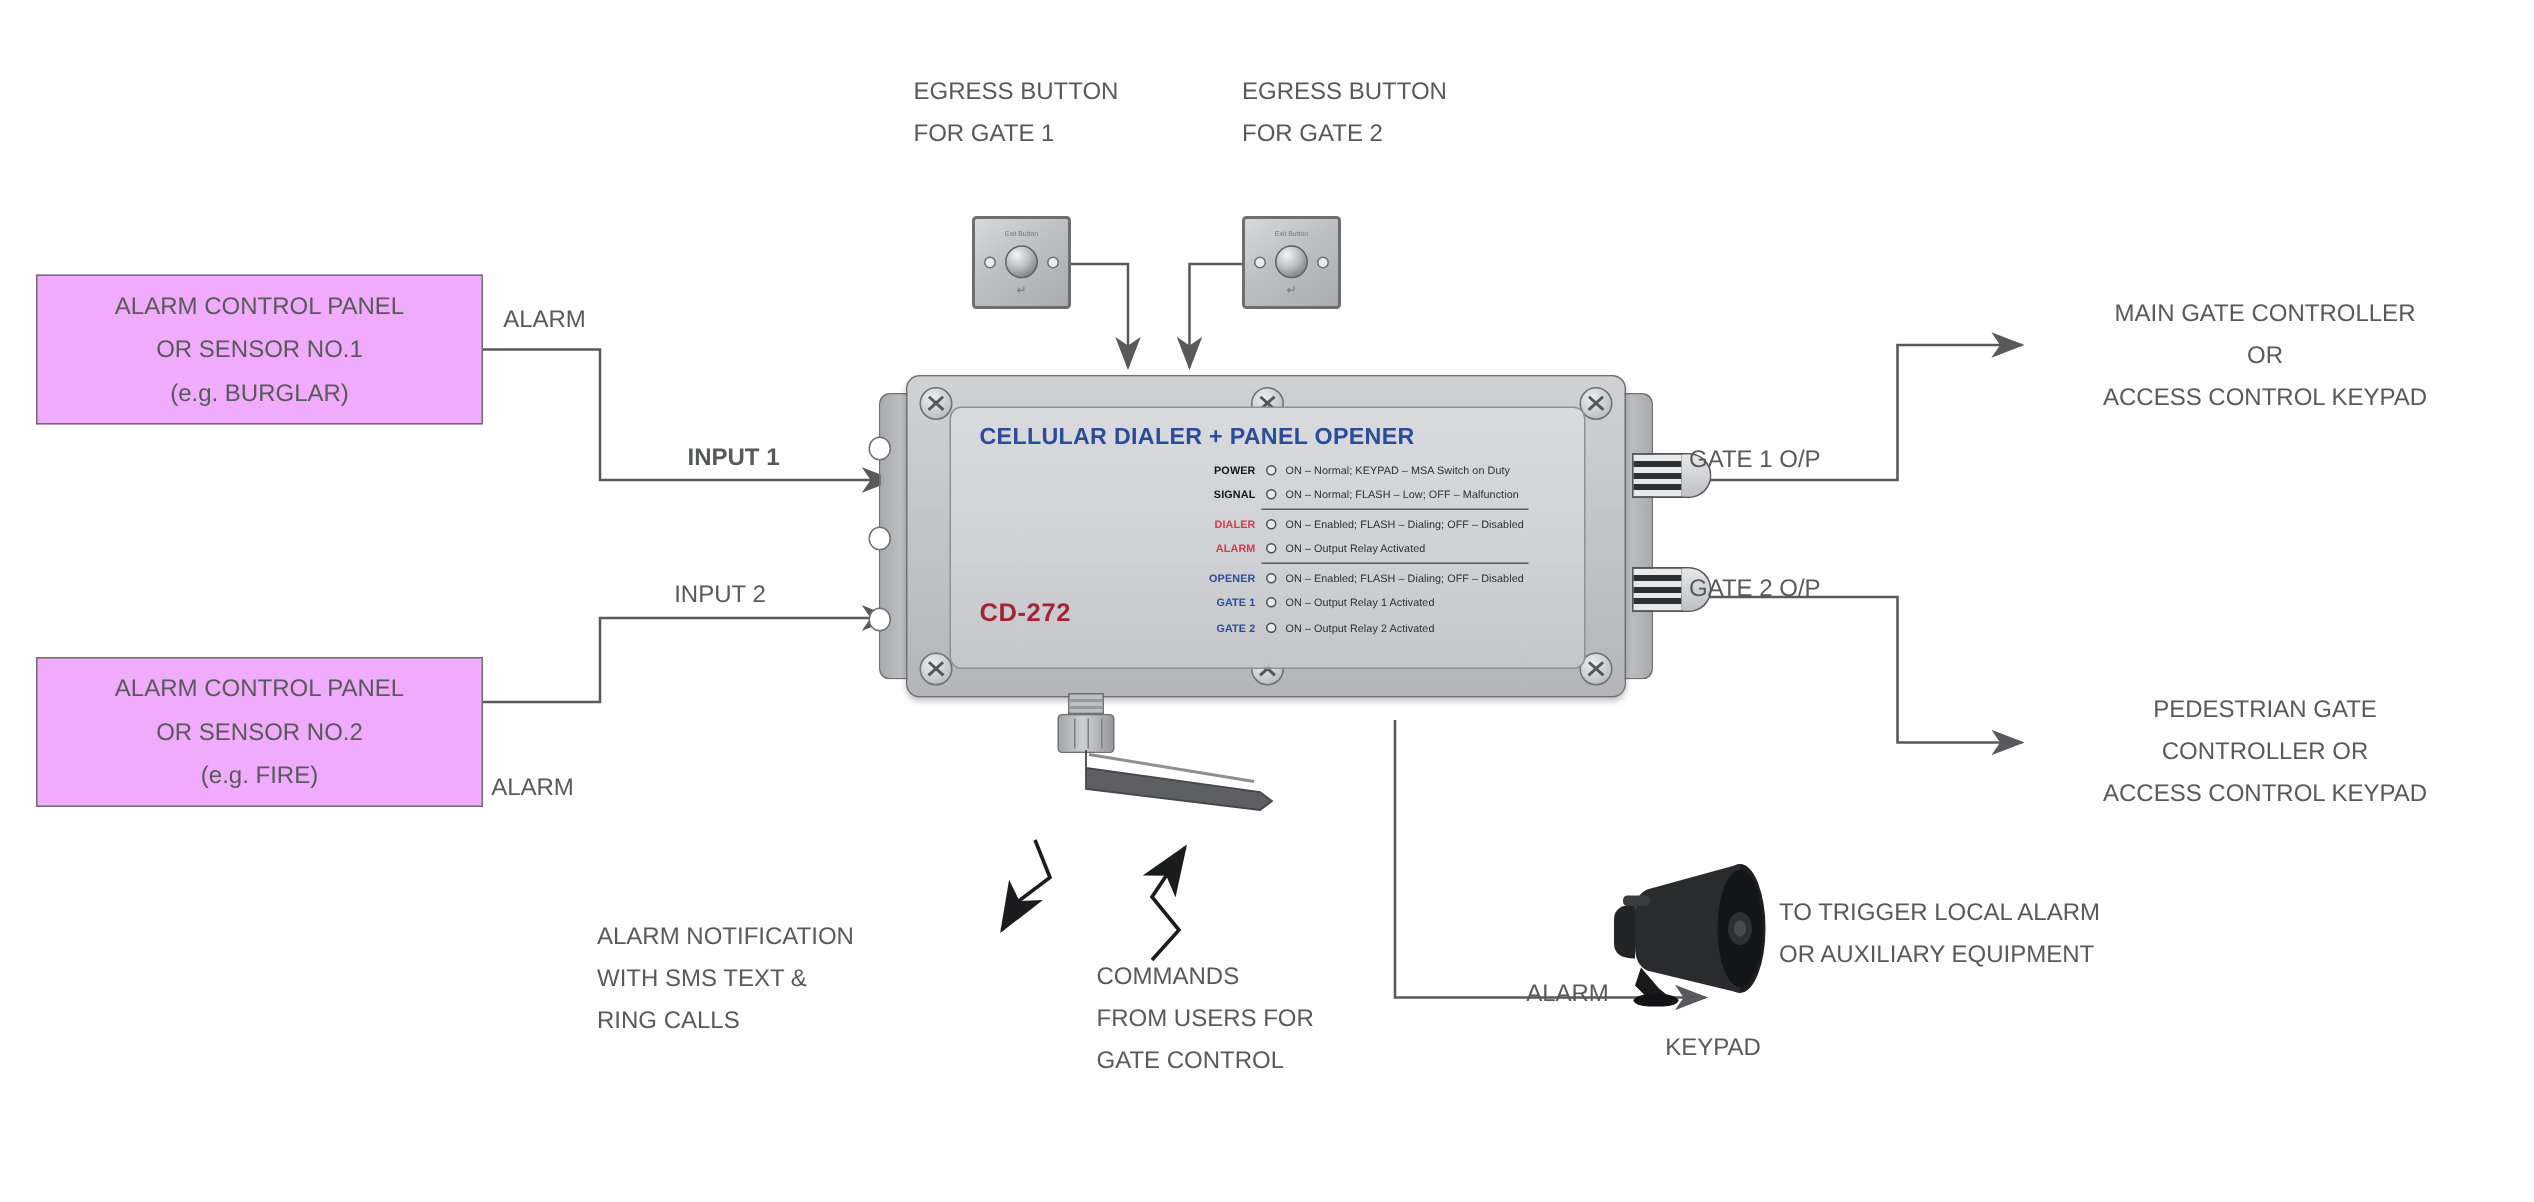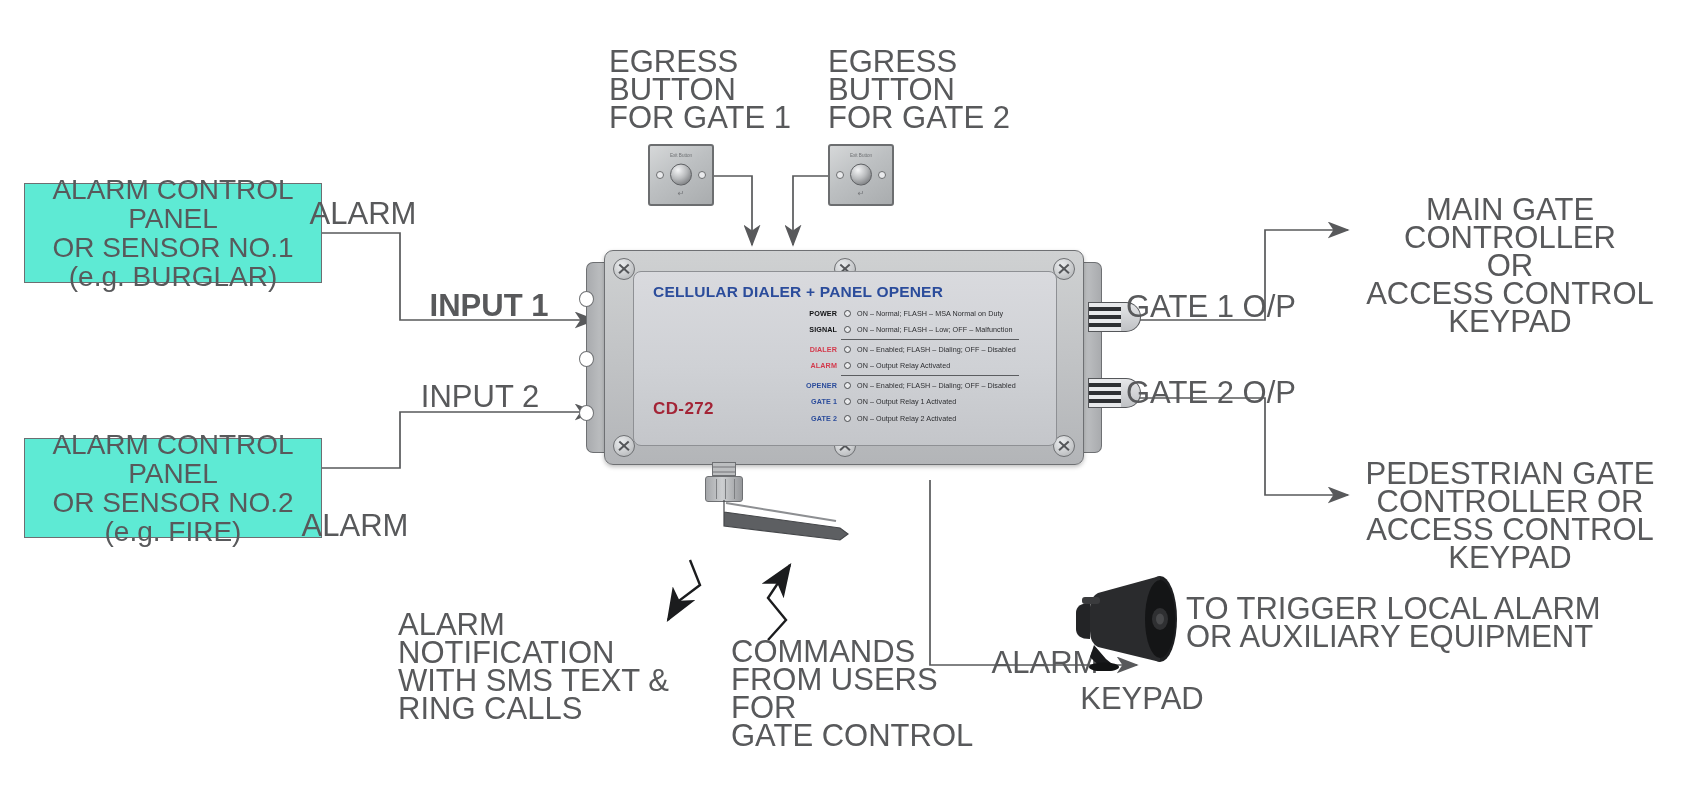--- a/index.html
+++ b/index.html
@@ -1,28 +1,28 @@
 <!DOCTYPE html>
 <html><head>
 <meta charset="utf-8">
 <style>
   html,body{margin:0;padding:0;background:#ffffff;}
   body{width:1689px;height:801px;position:relative;overflow:hidden;
        font-family:"Liberation Sans","DejaVu Sans",sans-serif;color:#58595b;}
   .stage{position:absolute;left:0;top:0;width:1689px;height:801px;}
 
   
-  .lbl{position:absolute;color:#58595b;font-size:31px;line-height:28px;white-space:pre-line;}
+  .lbl{position:absolute;color:#58595b;font-size:16px;line-height:28px;white-space:pre-line;}
   .lbl.c{text-align:center;}
   .lbl.l{text-align:left;}
 
   
-  .srcbox{position:absolute;border:1.6px solid #6d6e71;background:#5eead4;
+  .srcbox{position:absolute;border:1.6px solid #6d6e71;background:#f0abfc;
           display:flex;align-items:center;justify-content:center;text-align:center;
-          font-size:28px;line-height:29px;color:#58595b;box-sizing:border-box;white-space:pre-line;}
+          font-size:16px;line-height:29px;color:#58595b;box-sizing:border-box;white-space:pre-line;}
 
   
   .wires{position:absolute;left:0;top:0;width:1689px;height:801px;pointer-events:none;}
 
   
   .device{position:absolute;left:604px;top:250px;width:480px;height:215px;}
   .dev-body{position:absolute;left:0;top:0;width:480px;height:215px;border-radius:9px;
             background:linear-gradient(180deg,#cfd1d2 0%,#c2c4c6 48%,#b3b5b8 100%);
             border:1.8px solid #6e7073;box-sizing:border-box;
             box-shadow:0 2px 4px rgba(0,0,0,.25);}
@@ -183,21 +183,21 @@
 
       <div class="dev-face"></div>
 
       <div class="dev-title">CELLULAR DIALER + PANEL OPENER</div>
       <div class="dev-model">CD-272</div>
 
       <div class="legend" id="led-legend">
           <div class="lrow">
             <span class="lname nm-black">POWER</span>
             <span class="led"></span>
-            <span class="ldesc">ON – Normal;  FLASH – MSA Normal on Duty</span>
+            <span class="ldesc">ON – Normal;  KEYPAD – MSA Switch on Duty</span>
           </div>
           <div class="lrow">
             <span class="lname nm-black">SIGNAL</span>
             <span class="led"></span>
             <span class="ldesc">ON – Normal;  FLASH –  Low;     OFF – Malfunction</span>
           </div>
           <div class="lsep"></div>
           <div class="lrow">
             <span class="lname nm-red">DIALER</span>
             <span class="led"></span>

